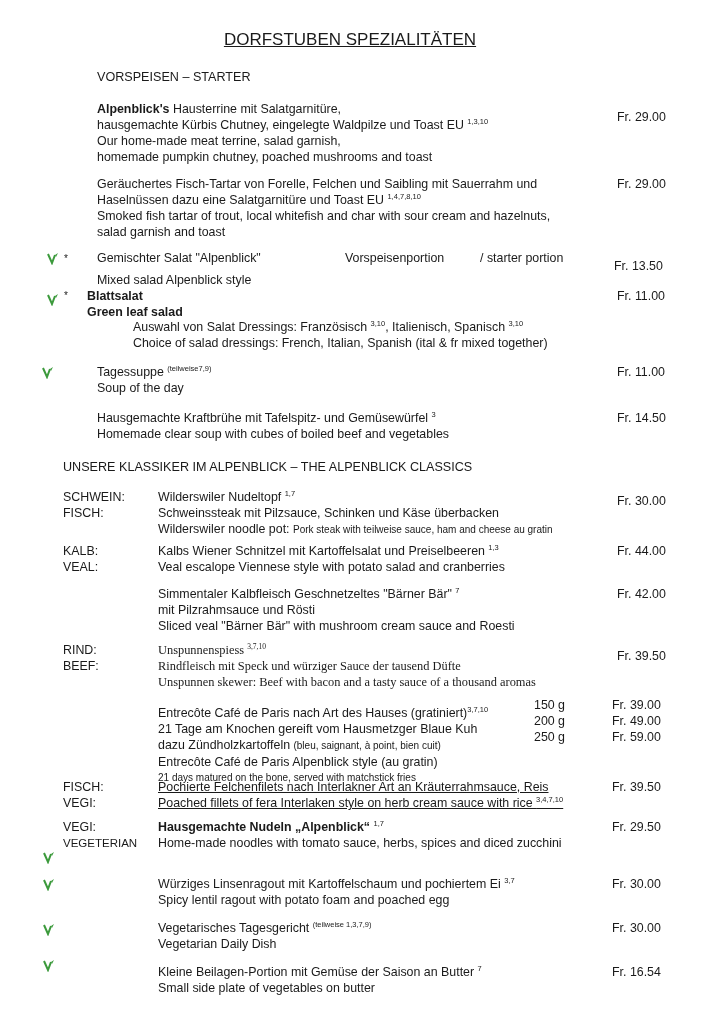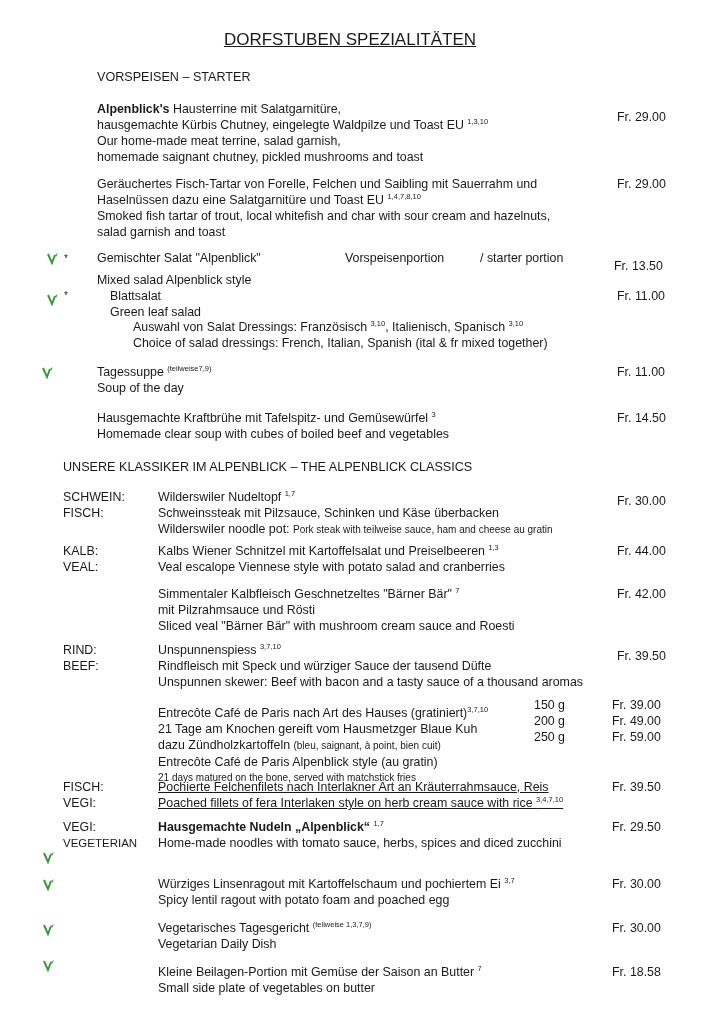--- a/index.html
+++ b/index.html
@@ -28,21 +28,21 @@
 <body>
 
 <div class="abs title">DORFSTUBEN SPEZIALITÄTEN</div>
 
 <div class="abs sec" style="left:97px; top:69px;">VORSPEISEN – STARTER</div>
 
 <div class="abs" style="left:97px; top:101px;">
   <span class="line"><span class="bold">Alpenblick's</span><span> Hausterrine mit Salatgarnitüre,</span></span>
   <span class="line"><span>hausgemachte Kürbis Chutney, eingelegte Waldpilze und Toast EU </span><sup>1,3,10</sup></span>
   <span class="line">Our home-made meat terrine, salad garnish,</span>
-  <span class="line">homemade saignant chutney, pickled mushrooms and toast</span>
+  <span class="line">homemade pumpkin chutney, poached mushrooms and toast</span>
 </div>
 <div class="abs price" style="left:617px; top:109px;">Fr.  29.00</div>
 
 <div class="abs" style="left:97px; top:176px;">
   <span class="line">Geräuchertes Fisch-Tartar von Forelle, Felchen und Saibling mit Sauerrahm und</span>
   <span class="line"><span>Haselnüssen dazu eine Salatgarnitüre und Toast EU </span><sup>1,4,7,8,10</sup></span>
   <span class="line">Smoked fish tartar of trout, local whitefish and char with sour cream and hazelnuts,</span>
   <span class="line">salad garnish and toast</span>
 </div>
 <div class="abs price" style="left:617px; top:176px;">Fr.  29.00</div>
@@ -56,21 +56,21 @@
 <div class="abs" style="left:345px; top:250px;">Vorspeisenportion</div>
 <div class="abs" style="left:480px; top:250px;">/ starter portion</div>
 <div class="abs" style="left:97px; top:272px;">Mixed salad Alpenblick style</div>
 <div class="abs price" style="left:614px; top:258px;">Fr.  13.50</div>
 
 <svg class="abs veg" style="left:46px; top:292px;" viewBox="0 0 14 14">
     <path d="M2 3 L6 12 L9 4" stroke="#3c9a3c" stroke-width="2" fill="none"></path>
     <path d="M9 4 L12 2 L10 6 Z" fill="#3c9a3c"></path>
   </svg>
 <div class="abs star" style="left:64px; top:288px;">*</div>
-<div class="abs" style="left:110px; top:288px;">
+<div class="abs" style="left:87px; top:288px;font-weight:bold;">
   <span class="line">Blattsalat</span>
   <span class="line">Green leaf salad</span>
 </div>
 <div class="abs price" style="left:617px; top:288px;">Fr.  11.00</div>
 <div class="abs" style="left:133px; top:319px;">
   <span class="line"><span>Auswahl von Salat Dressings: Französisch </span><sup>3,10</sup><span>, Italienisch, Spanisch </span><sup>3,10</sup></span>
   <span class="line">Choice of salad dressings: French, Italian, Spanish (ital &amp; fr mixed together)</span>
 </div>
 
 <svg class="abs veg" style="left:41px; top:365px;" viewBox="0 0 14 14">
@@ -116,21 +116,21 @@
   <span class="line"><span>Simmentaler Kalbfleisch Geschnetzeltes "Bärner Bär" </span><sup>7</sup></span>
   <span class="line">mit Pilzrahmsauce und Rösti</span>
   <span class="line">Sliced veal "Bärner Bär" with mushroom cream sauce and Roesti</span>
 </div>
 <div class="abs price" style="left:617px; top:586px;">Fr.  42.00</div>
 
 <div class="abs" style="left:63px; top:642px;">
   <span class="line">RIND:</span>
   <span class="line">BEEF:</span>
 </div>
-<div class="abs" style="left:158px; top:642px;">
+<div class="abs" style="left:158px; top:642px;font-family:Liberation Serif, serif;">
   <span class="line"><span>Unspunnenspiess </span><sup>3,7,10</sup></span>
   <span class="line">Rindfleisch mit Speck und würziger Sauce der tausend Düfte</span>
   <span class="line">Unspunnen skewer: Beef with bacon and a tasty sauce of a thousand aromas</span>
 </div>
 <div class="abs price" style="left:617px; top:648px;">Fr.  39.50</div>
 
 <div class="abs" style="left:158px; top:697px;margin-top:8px;">
   <span class="line"><span>Entrecôte Café de Paris nach Art des Hauses (gratiniert)</span><sup>3,7,10</sup></span>
   <span class="line">21 Tage am Knochen gereift vom Hausmetzger Blaue Kuh</span>
   <span class="line"><span>dazu Zündholzkartoffeln  </span><span class="small">(bleu, saignant, à point, bien cuit)</span></span>
@@ -193,13 +193,13 @@
 <div class="abs price" style="left:612px; top:920px;">Fr.  30.00</div>
 
 <svg class="abs veg" style="left:42px; top:958px;" viewBox="0 0 14 14">
     <path d="M2 3 L6 12 L9 4" stroke="#3c9a3c" stroke-width="2" fill="none"></path>
     <path d="M9 4 L12 2 L10 6 Z" fill="#3c9a3c"></path>
   </svg>
 <div class="abs" style="left:158px; top:964px;">
   <span class="line"><span>Kleine Beilagen-Portion mit Gemüse der Saison an Butter </span><sup>7</sup></span>
   <span class="line">Small side plate of vegetables on butter</span>
 </div>
-<div class="abs price" style="left:612px; top:964px;">Fr.  18.58</div>
+<div class="abs price" style="left:612px; top:964px;">Fr.  16.54</div>
 
 </body></html>

